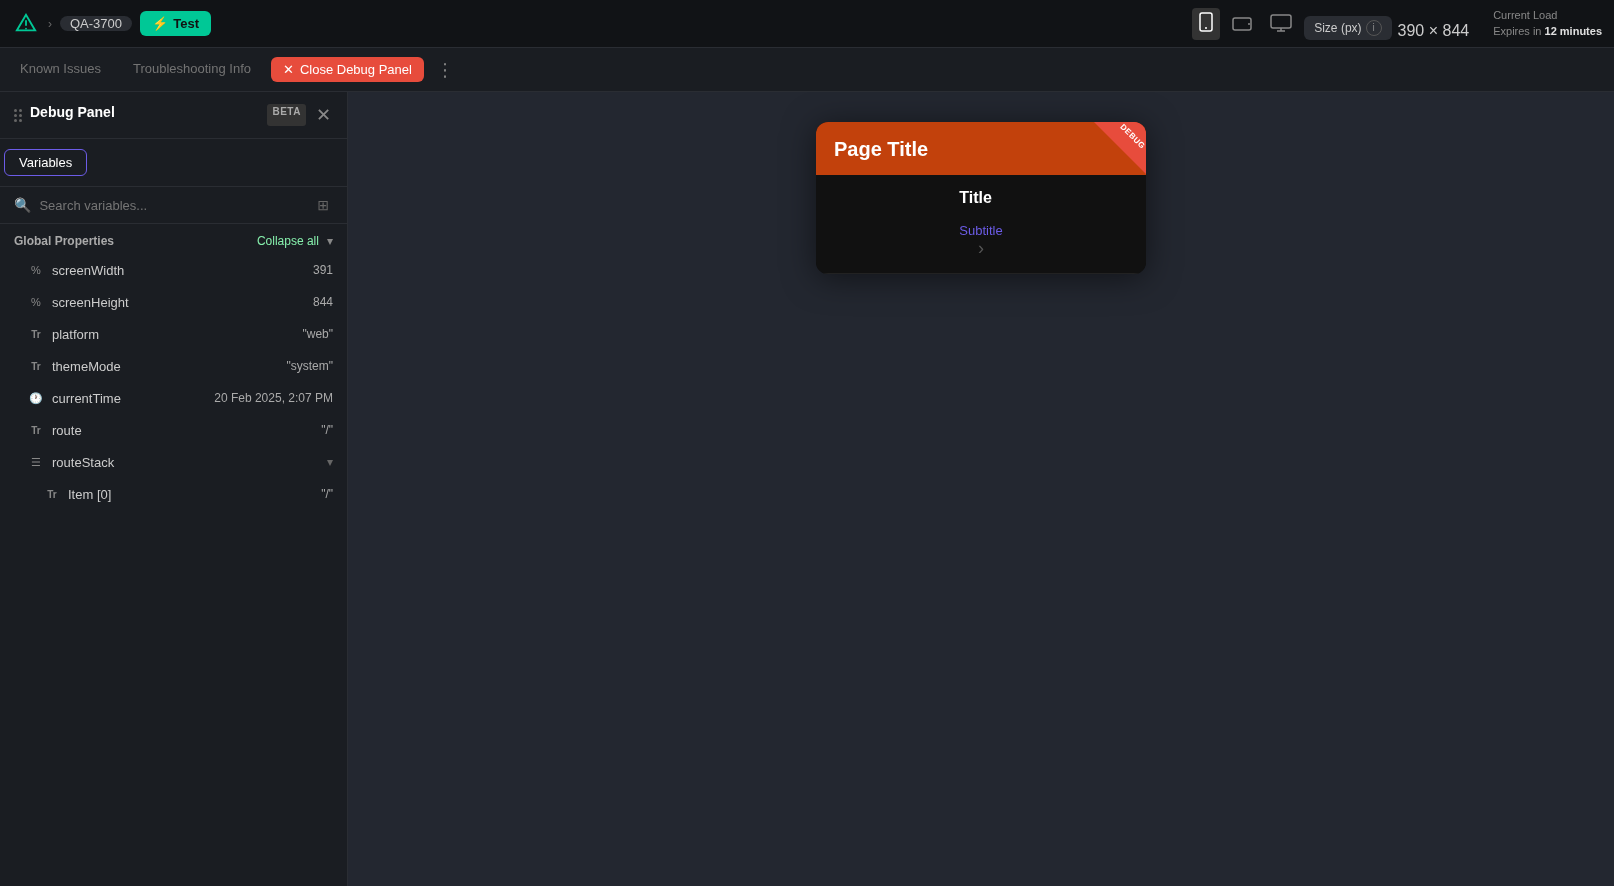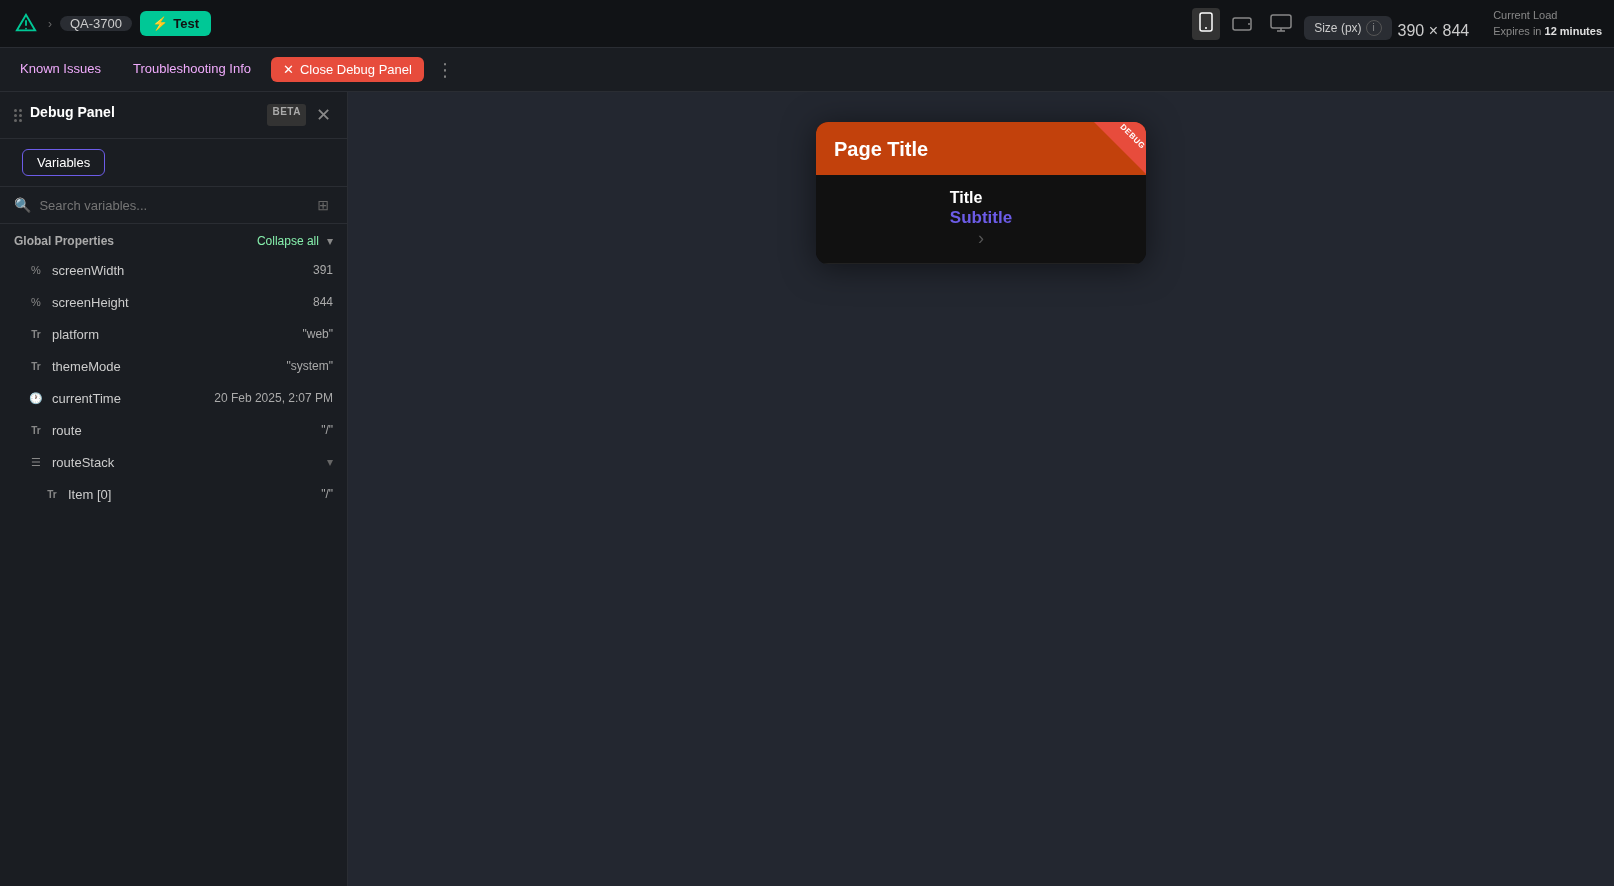--- a/index.html
+++ b/index.html
@@ -107,21 +107,21 @@
       display: flex;
       align-items: stretch;
       border-bottom: 1px solid #2a2d33;
       padding: 0 4px;
     }
     .tab-item {
       display: flex;
       align-items: center;
       padding: 0 16px;
       font-size: 13px;
-      color: #f0abfc;
+      color: #737373;
       cursor: pointer;
       border-bottom: 2px solid transparent;
       white-space: nowrap;
     }
     .tab-close-btn {
       background: #e74c3c;
       border: none;
       border-radius: 6px;
       padding: 5px 12px;
       color: #fff;
@@ -200,21 +200,21 @@
     .panel-close-btn {
       background: none;
       border: none;
       color: #888;
       font-size: 18px;
       cursor: pointer;
       line-height: 1;
       padding: 2px;
     }
     .panel-tabs {
-      padding: 10px 22px;
+      padding: 10px 4px;
       border-bottom: 1px solid #2a2d33;
     }
     .variables-btn {
       background: transparent;
       border: 1.5px solid #6c5ce7;
       border-radius: 6px;
       color: #fff;
       font-size: 13px;
       font-weight: 500;
       padding: 5px 14px;
@@ -375,24 +375,23 @@
       border-bottom: 1px solid #222;
       flex-direction: column;
     }
     .preview-item-text { flex: 1; }
     .preview-item-title {
       font-size: 16px;
       font-weight: 600;
       color: #fff;
     }
     .preview-item-subtitle {
-      font-size: 17px;
+      font-size: 13px;
       color: #6c5ce7;
-      margin-top: 1px;
-      font-weight: bold;
+      margin-top: 16px;
     }
     .preview-item-chevron {
       color: #555;
       font-size: 18px;
     }
   </style>
 </head>
 <body>
 
 <div class="top-bar">

